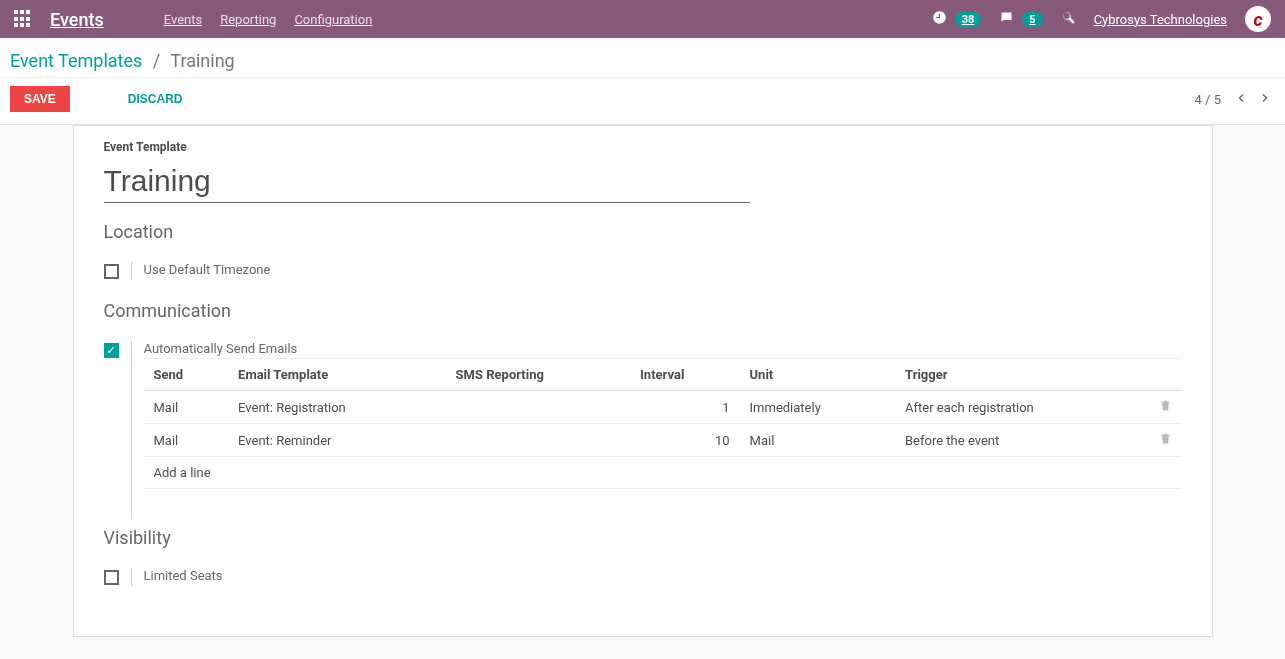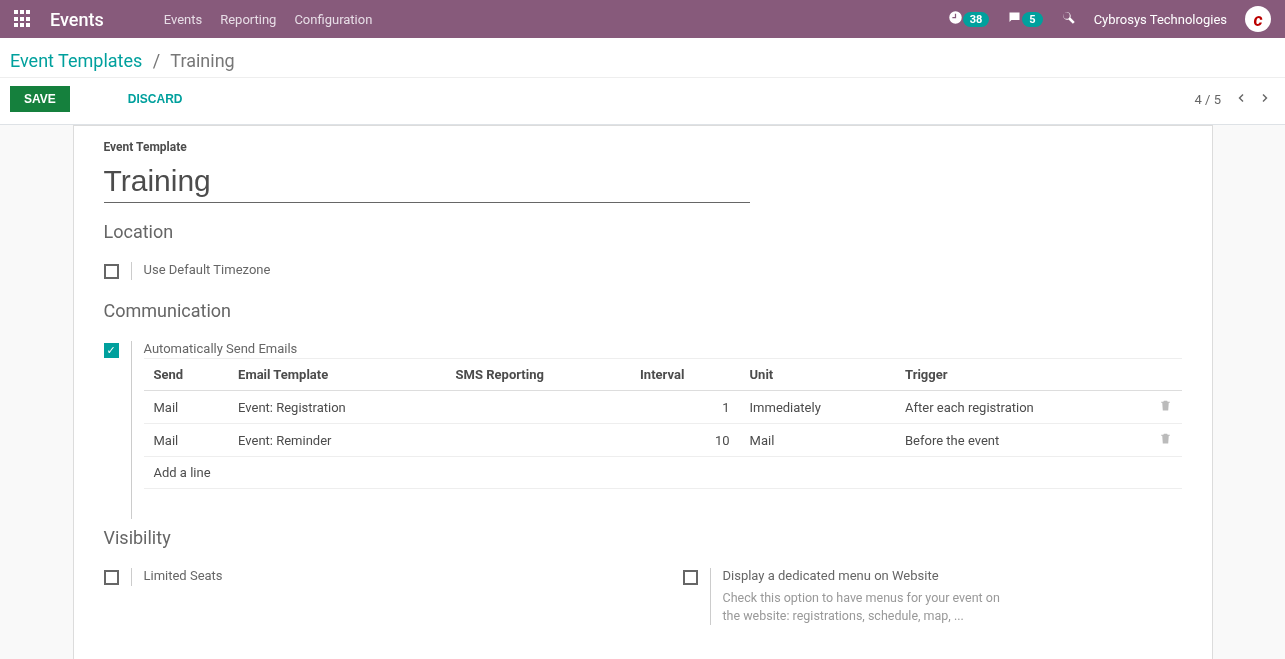--- a/index.html
+++ b/index.html
@@ -11,28 +11,29 @@
   }
 
   
   .navbar {
     background: #875a7b;
     height: 38px;
     display: flex;
     align-items: center;
     padding: 16px 14px;
     color: #fff;
+    text-decoration: underline;
   }
   .navbar-left { display: flex; align-items: center; gap: 18px; }
   .navbar-right { margin-left: auto; display: flex; align-items: center; gap: 18px; }
   .apps-icon { display: flex; flex-wrap: wrap; width: 18px; height: 18px; gap: 2px; cursor: pointer; }
   .apps-icon span { width: 4px; height: 4px; background: #fff; }
   .app-title { font-size: 18px; font-weight: 500; }
   .nav-link { color: #e7dde6; font-size: 13px; cursor: pointer; }
-  .badge-item { display: inline-flex; align-items: center; gap: 0; cursor: pointer; }
+  .badge-item { display: inline-flex; align-items: center; gap: 8px; cursor: pointer; }
   .badge-pill {
     background: #00a09d; color: #fff; font-size: 11px; font-weight: bold;
     padding: 1px 7px; border-radius: 10px;
   }
   .wrench-icon svg, .clock-icon svg, .chat-icon svg { fill: #fff; width: 15px; height: 15px; }
   .company-name { font-size: 13px; color: #fff; cursor: pointer; }
   .avatar {
     width: 26px; height: 26px; border-radius: 50%; background:#fff;
     display:flex; align-items:center; justify-content:center; overflow:hidden;
     font-weight:bold; color:#333;
@@ -52,21 +53,21 @@
 
   
   .control-bar {
     background: #fff;
     display: flex;
     align-items: center;
     padding: 8px 10px 12px 10px;
     border-bottom: 1px solid #dee2e6;
   }
   .btn-primary {
-    background: #15803d; color: #fff; border: none;
+    background: #ef4444; color: #fff; border: none;
     padding: 6px 14px; font-weight: bold; font-size: 12px; cursor: pointer;
     text-transform: uppercase;
   }
   .btn-link {
     background: none; border: none; color: #00a09d; font-weight: bold;
     font-size: 12px; cursor: pointer; margin-left: 14px; text-transform: uppercase; padding-left: 44px;
   }
   .pager { margin-left: auto; display: flex; align-items: center; gap: 10px; color: #666; }
   .pager-nav { display: flex; gap: 4px; }
   .pager-btn {
@@ -285,26 +286,16 @@
     <div class="section-title">Visibility</div>
 
     <div class="vis-row">
       <div class="vis-col">
         <div class="option-row">
           <div class="cb"></div>
           <div class="option-divider"></div>
           <div class="option-label">Limited Seats</div>
         </div>
       </div>
-      <div class="vis-col">
-        <div class="option-row">
-          <div class="cb"></div>
-          <div class="option-divider"></div>
-          <div>
-            <div class="option-label">Display a dedicated menu on Website</div>
-            <div class="option-sub">Check this option to have menus for your event on the website: registrations, schedule, map, ...</div>
-          </div>
-        </div>
-      </div>
     </div>
 
   </div>
 </div>
 
 </body></html>

